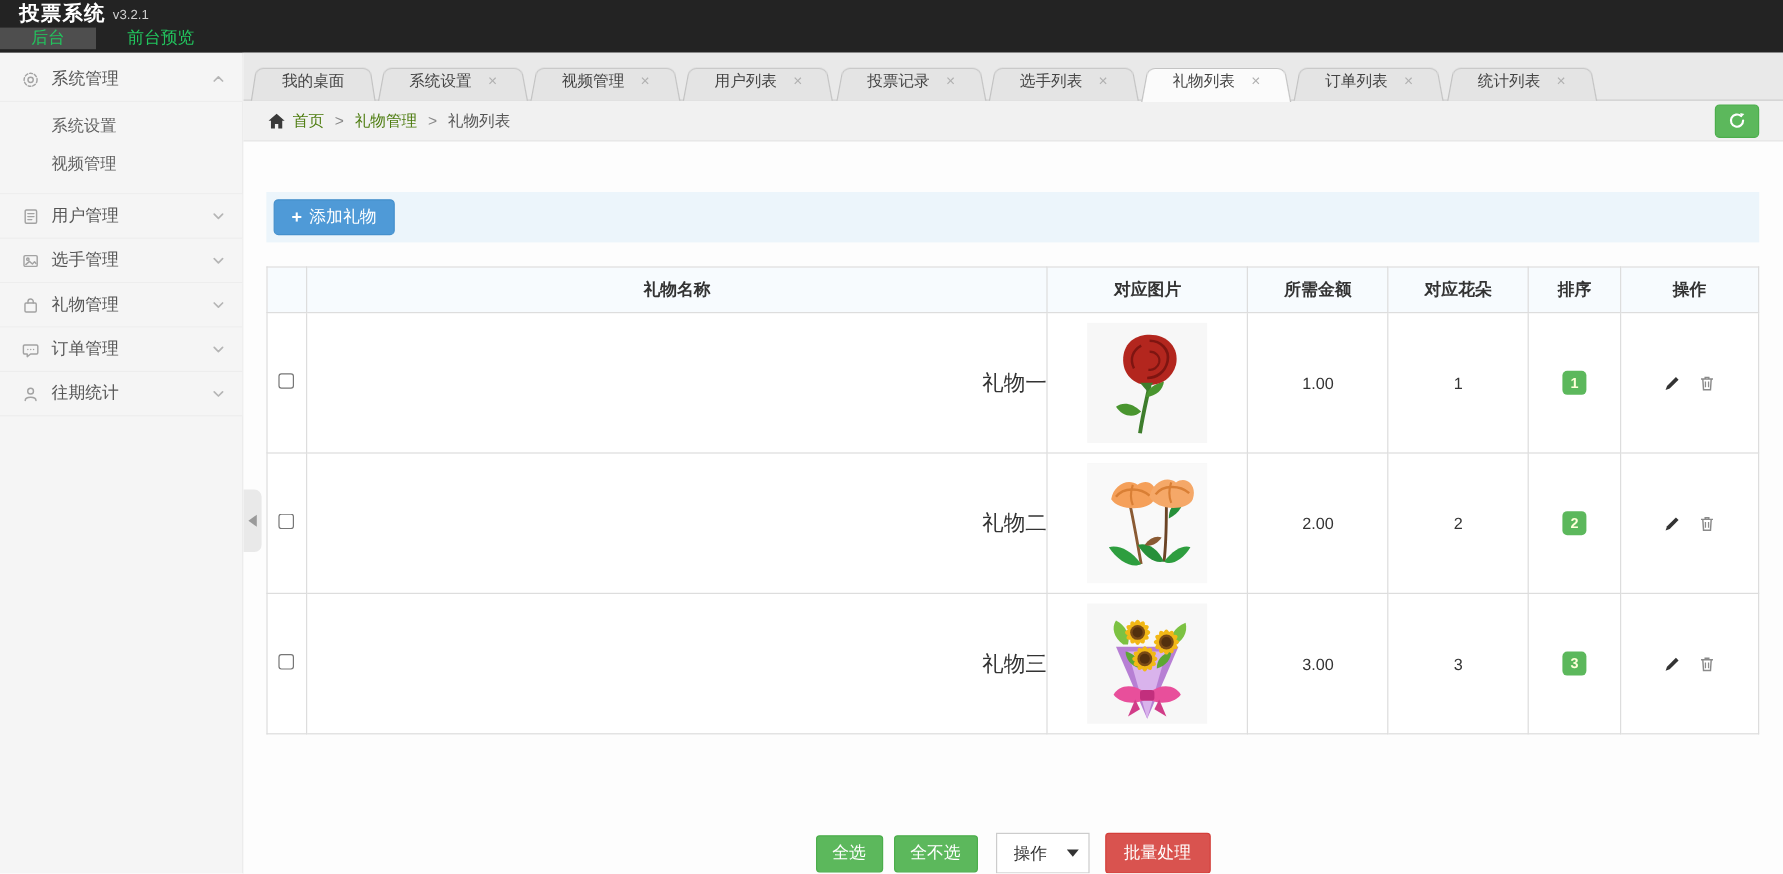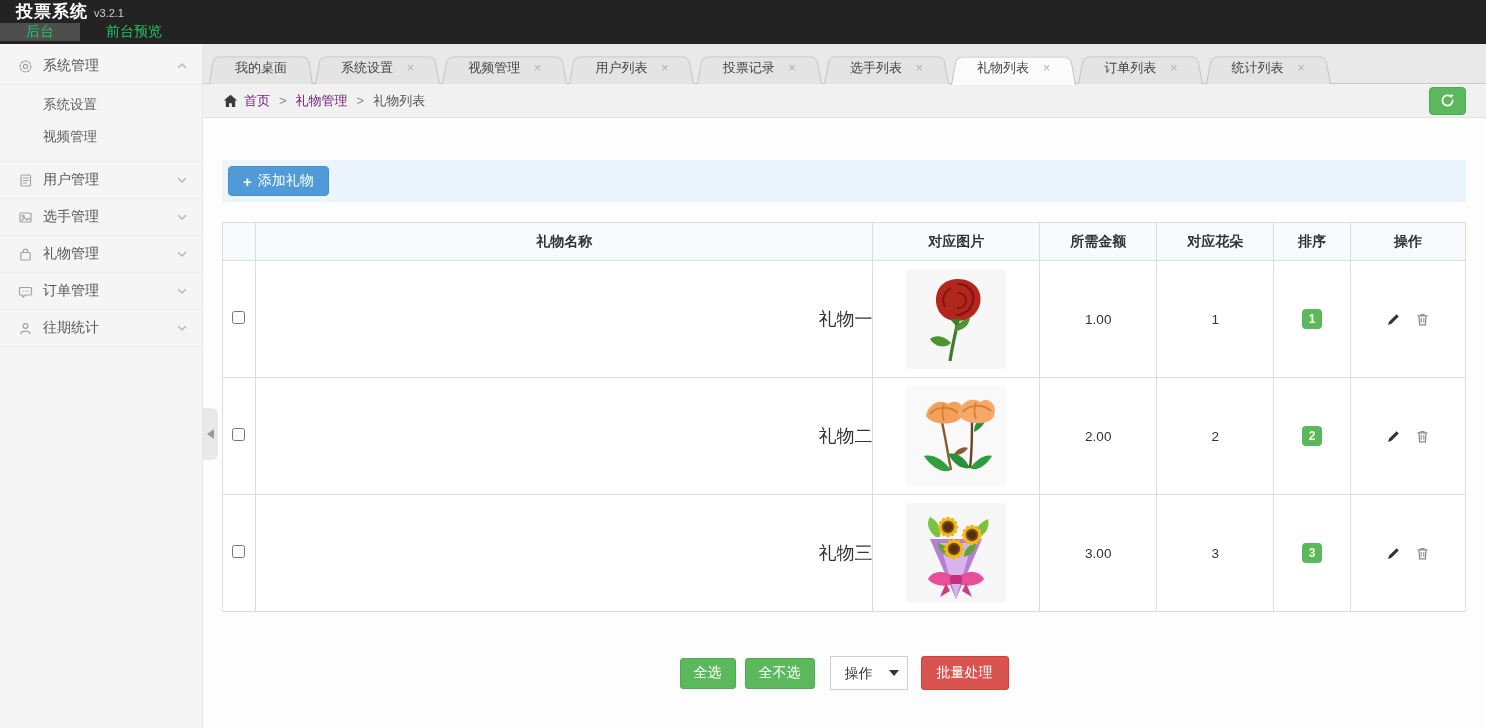--- a/index.html
+++ b/index.html
@@ -40,21 +40,21 @@
   .tabstrip { height:40px; background:#e9e9e9; border-bottom:1px solid #c9c9c9; display:flex; align-items:flex-end; padding-left:6px; flex:none; }
   .tab { position:relative; height:30px; line-height:28px; padding:0 26px; margin-right:2px; font-size:13px; color:#444; cursor:pointer; margin-bottom:-1px; }
   .tab-bg { position:absolute; left:0; right:0; top:0; bottom:0; background:#e4e4e4; border:1px solid #c2c2c2; border-bottom:none; border-radius:7px 7px 0 0; transform:perspective(14px) rotateX(2.4deg); transform-origin:bottom; }
   .tab.active .tab-bg { background:#fbfbfb; bottom:-1px; }
   .tab-label, .tab-close { position:relative; z-index:2; }
   .tab-close { margin-left:10px; color:#b0b0b0; font-size:13px; cursor:pointer; }
 
   
   .crumb-row { height:34px; background:#f1f1f1; border-bottom:1px solid #e2e2e2; display:flex; align-items:center; padding:0 20px; font-size:13px; color:#555; flex:none; }
   .crumb-row .home-icon { width:15px; height:14px; margin-right:6px; }
-  .crumb-link { color:#701a75; cursor:pointer; }
+  .crumb-link { color:#4d7c0f; cursor:pointer; }
   .crumb-sep { margin:0 9px; color:#888; }
   .btn-refresh { margin-left:auto; width:37px; height:28px; background:#5cb85c; border:1px solid #4cae4c; border-radius:4px; display:flex; align-items:center; justify-content:center; cursor:pointer; }
   .btn-refresh svg { width:15px; height:15px; }
 
   
   .content { flex:1; padding:42px 20px 0 19px; background:#fdfdfd; overflow:hidden; }
   .toolbar { height:42px; background:#ecf5fb; display:flex; align-items:center; padding-left:6px; }
   .btn-add { height:30px; padding:0 14px; background:#4f9ad7; border:1px solid #4590cc; border-radius:4px; color:#fff; font-size:14px; display:flex; align-items:center; gap:6px; cursor:pointer; font-family:inherit; }
   .btn-add .plus { font-size:15px; font-weight:bold; }
 
@@ -63,21 +63,21 @@
   .gift-table th, .gift-table td { border:1px solid #ddd; font-size:13.5px; color:#333; text-align:center; vertical-align:middle; }
   .gift-table thead th { height:38px; background:#f7fbfe; font-weight:bold; font-size:14px; }
   .gift-table tbody td { height:117px; background:#fff; }
   .gift-table td.name-cell { text-align:right; padding-left:25px; font-size:18px; }
   .gift-img { width:100px; height:100px; display:block; margin:0 auto; background:#f7f7f7; }
   .sort-badge { display:inline-block; min-width:20px; height:20px; line-height:20px; padding:0 3px; background:#5cb85c; color:#ffffd8; font-size:12px; font-weight:bold; border-radius:4px; }
   .op-icons { display:flex; align-items:center; justify-content:center; gap:14px; }
   .op-icons svg { width:15px; height:15px; cursor:pointer; }
 
   
-  .footer-actions { margin-top:44px; display:flex; justify-content:center; align-items:center; gap:9px; }
+  .footer-actions { margin-top:82px; display:flex; justify-content:center; align-items:center; gap:9px; }
   .btn-green { height:31px; padding:0 13px; background:#5cb85c; border:1px solid #4cae4c; border-radius:3px; color:#fff; font-size:14px; cursor:pointer; font-family:inherit; }
   .sel-wrap { position:relative; margin-left:6px; }
   .action-select { height:34px; width:78px; border:1px solid #ccc; background:#fff; font-size:14px; color:#333; padding:0 22px 0 14px; appearance:none; -webkit-appearance:none; border-radius:0; font-family:inherit; cursor:pointer; }
   .sel-arrow { position:absolute; right:9px; top:14px; width:0; height:0; border-left:5px solid transparent; border-right:5px solid transparent; border-top:6px solid #333; pointer-events:none; }
   .btn-red { height:34px; padding:0 15px; background:#d9534f; border:1px solid #d43f3a; border-radius:3px; color:#ffffff; font-size:14px; cursor:pointer; margin-left:4px; font-family:inherit; }
 
   .mi-stroke { stroke:#a3a3a3; fill:none; stroke-width:1.2; stroke-linecap:round; stroke-linejoin:round; }
   .chev-stroke { stroke:#b5b5b5; fill:none; stroke-width:1.4; stroke-linecap:round; stroke-linejoin:round; }
 </style>
 </head>

